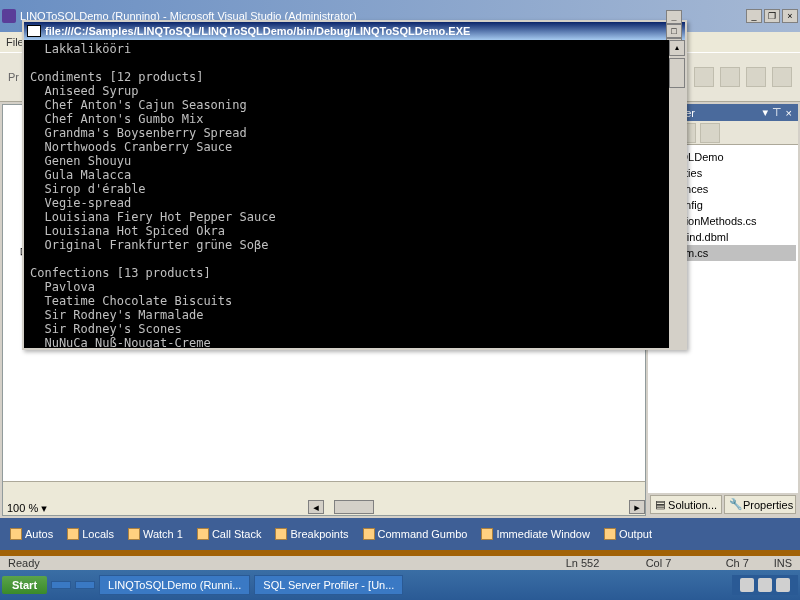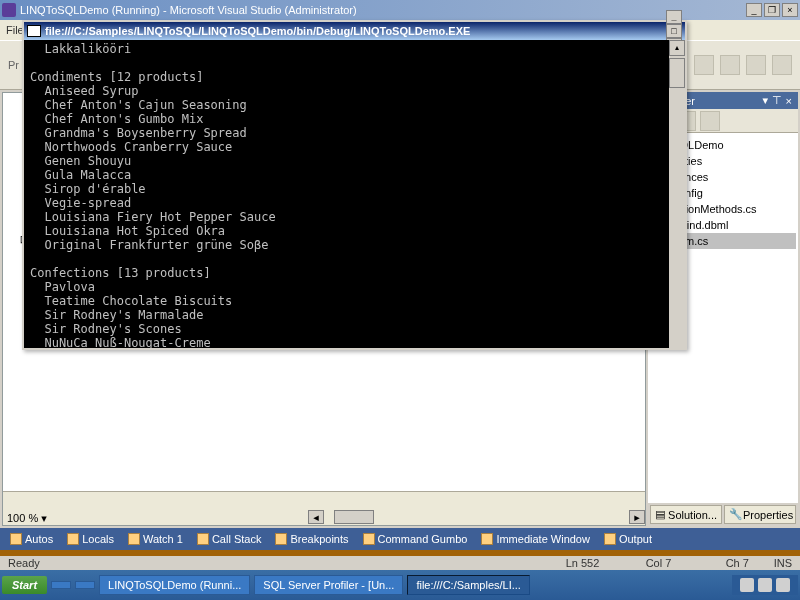--- a/index.html
+++ b/index.html
@@ -1,18 +1,18 @@
 <!DOCTYPE html>
 <html><head>
 <meta charset="utf-8">
 <style>
 * { margin: 0; padding: 0; box-sizing: border-box; font-family: Tahoma, sans-serif; font-size: 11px; }
 body { background: #d4d0c8; width: 800px; height: 600px; overflow: hidden; position: relative; }
 .vs-window { width: 800px; height: 600px; background: #d4d0c8; display: flex; flex-direction: column; }
-.vs-title { background: linear-gradient(to right, #6a8fc3, #a5b8d4); height: 20px; display: flex; align-items: center; padding: 4px 2px; color: #fff; font-size: 11px; }
+.vs-title { background: linear-gradient(to right, #6a8fc3, #a5b8d4); height: 20px; display: flex; align-items: center; padding: 16px 2px; color: #fff; font-size: 11px; }
 .vs-title .icon { width: 14px; height: 14px; background: #5a3d99; margin-right: 4px; border-radius: 2px; }
 .vs-title .wincontrols { margin-left: auto; display: flex; gap: 2px; }
 .wbtn { width: 16px; height: 14px; background: #d4d0c8; border: 1px solid #808080; font-size: 9px; line-height: 12px; text-align: center; color: #000; cursor: pointer; }
 .vs-menu { height: 20px; background: #ece9d8; padding: 0 6px; display: flex; align-items: center; color: #333; font-size: 11px; }
 .vs-toolbar { height: 50px; background: #e8e5d8; border-top: 1px solid #fff; border-bottom: 1px solid #aca899; display: flex; align-items: center; gap: 6px; padding: 0 8px; }
 .tbslot { width: 20px; height: 20px; background: #d8d5c8; border: 1px solid #c0bdae; }
 .main { flex: 1; display: flex; overflow: hidden; }
 .editor-area { flex: 1; display: flex; flex-direction: column; background: #fff; border: 1px solid #919b9c; margin: 2px 0 2px 2px; }
 .editor-code { flex: 1; font-family: Consolas, monospace; font-size: 12px; padding: 4px 8px; white-space: pre; overflow: hidden; color: #000; line-height: 15px; }
 .kw { color: #0000ff; }
@@ -25,27 +25,27 @@
 .hscroll .rbtn { width: 16px; height: 14px; background: #d4d0c8; border: 1px solid #808080; margin-left: auto; text-align: center; line-height: 12px; }
 .side { width: 150px; background: #ece9d8; display: flex; flex-direction: column; margin: 2px; }
 .side-title { background: #4a6a9c; color: #fff; padding: 2px 6px; display: flex; align-items: center; gap: 4px; font-size: 11px; }
 .side-title .grow { flex: 1; }
 .side-tb { height: 24px; background: #e8e5d8; border-bottom: 1px solid #aca899; display: flex; align-items: center; gap: 4px; padding: 0 4px; }
 .side-tree { flex: 1; background: #fff; padding: 4px 2px; font-size: 11px; line-height: 16px; overflow: hidden; }
 .tree-item { padding: 0 2px; white-space: nowrap; }
 .tree-item.sel { background: #c0c0c0; }
 .side-tabs { display: flex; gap: 2px; padding: 2px; background: #d4d0c8; }
 .stab { flex: 1; background: #ece9d8; border: 1px solid #aca899; padding: 2px 4px; font-size: 10px; display: flex; align-items: center; gap: 2px; overflow: hidden; white-space: nowrap; cursor: pointer; }
-.bottom-tabs { height: 22px; background: #3e5f96; display: flex; align-items: center; gap: 2px; padding: 0 4px; }
+.bottom-tabs { height: 32px; background: #3e5f96; display: flex; align-items: center; gap: 2px; padding: 0 4px; }
 .btab { color: #fff; padding: 2px 6px; display: flex; align-items: center; gap: 3px; font-size: 11px; cursor: pointer; }
 .btab .ico { width: 12px; height: 12px; background: #ffd080; border: 1px solid #aa8040; }
 .status { height: 20px; background: #d4d0c8; border-top: 6px solid #a16207; display: flex; align-items: center; padding: 0 8px; font-size: 11px; color: #333; }
 .status .sp { width: 80px; padding-left: 32px; }
 .taskbar { height: 30px; background: linear-gradient(to bottom, #3a6ea5, #2a5a95); display: flex; align-items: center; padding: 0 2px; gap: 4px; }
-.start { background: linear-gradient(to bottom, #5aa34a, #3a8a2a); color: #fff; font-weight: bold; padding: 3px 10px; border-radius: 2px; font-style: italic; cursor: pointer; }
+.start { background: linear-gradient(to bottom, #5aa34a, #3a8a2a); color: #fff; font-weight: bold; padding: 3px 10px; border-radius: 2px; cursor: pointer; }
 .tbtn { background: #3a79c4; color: #fff; padding: 3px 8px; border: 1px solid #2a5a95; font-size: 10px; max-width: 160px; overflow: hidden; white-space: nowrap; cursor: pointer; display: flex; align-items: center; gap: 3px; }
 .tbtn.active { background: #2a5a95; border: 1px inset #1a4a85; }
 .tray { margin-left: auto; background: #2a5a95; padding: 3px 8px; display: flex; gap: 4px; align-items: center; }
 .trayico { width: 14px; height: 14px; background: #d0d0d0; border-radius: 2px; }
 
 .console { position: absolute; top: 20px; left: 22px; width: 665px; height: 330px; border: 2px solid #d4d0c8; background: #000; display: flex; flex-direction: column; box-shadow: 2px 2px 4px rgba(0,0,0,0.3); }
 .console-title { background: linear-gradient(to bottom, #0a246a, #a6caf0); height: 18px; display: flex; align-items: center; padding: 0 3px; color: #fff; font-size: 11px; font-weight: bold; }
 .console-title .cico { width: 14px; height: 12px; background: #fff; margin-right: 4px; display: inline-block; border: 1px solid #000; }
 .console-body { flex: 1; background: #000; color: #c0c0c0; font-family: "Lucida Console", monospace; font-size: 12px; padding: 2px 6px; line-height: 14px; white-space: pre; overflow: hidden; position: relative; }
 .console-scroll { position: absolute; right: 0; top: 18px; bottom: 0; width: 16px; background: #d4d0c8; }
@@ -184,23 +184,20 @@
 
   <div class="taskbar">
     <div class="start">Start</div>
     <div class="tbtn" style="width:20px;padding:3px"></div>
     <div class="tbtn" style="width:20px;padding:3px"></div>
     <div class="tbtn">
         <span>LINQToSQLDemo (Runni...</span>
       </div>
     <div class="tbtn">
         <span>SQL Server Profiler - [Un...</span>
-      </div>
-    <div class="tbtn active">
-        <span>file:///C:/Samples/LI...</span>
       </div>
     <div class="tray">
       <div class="trayico"></div>
       <div class="trayico"></div>
       <div class="trayico"></div>
     </div>
   </div>
 </div>
 
 <div class="console">

